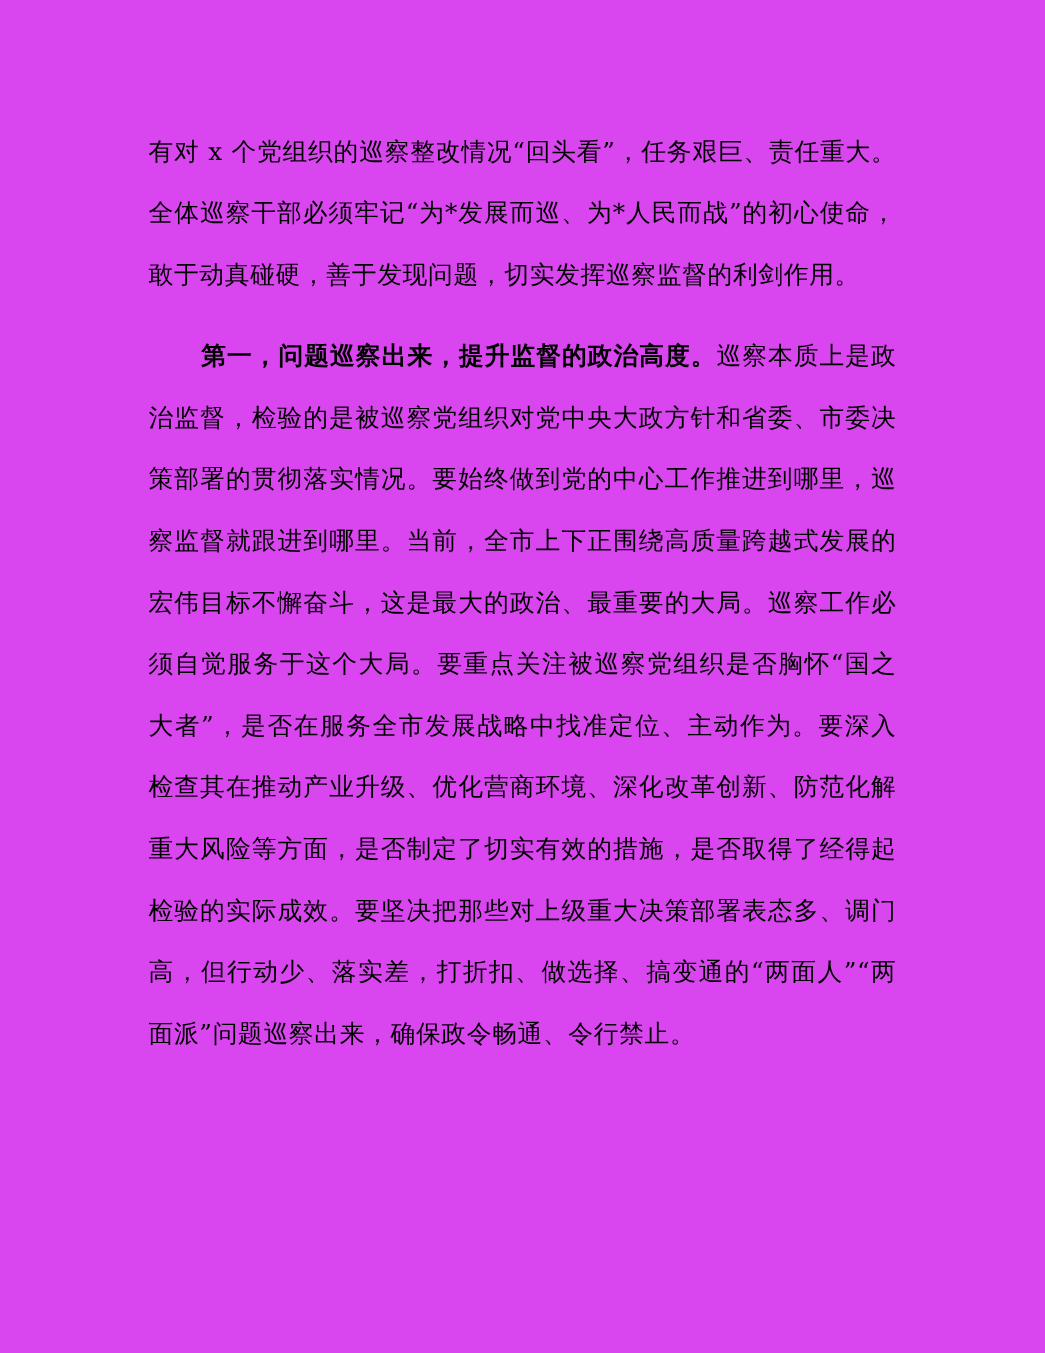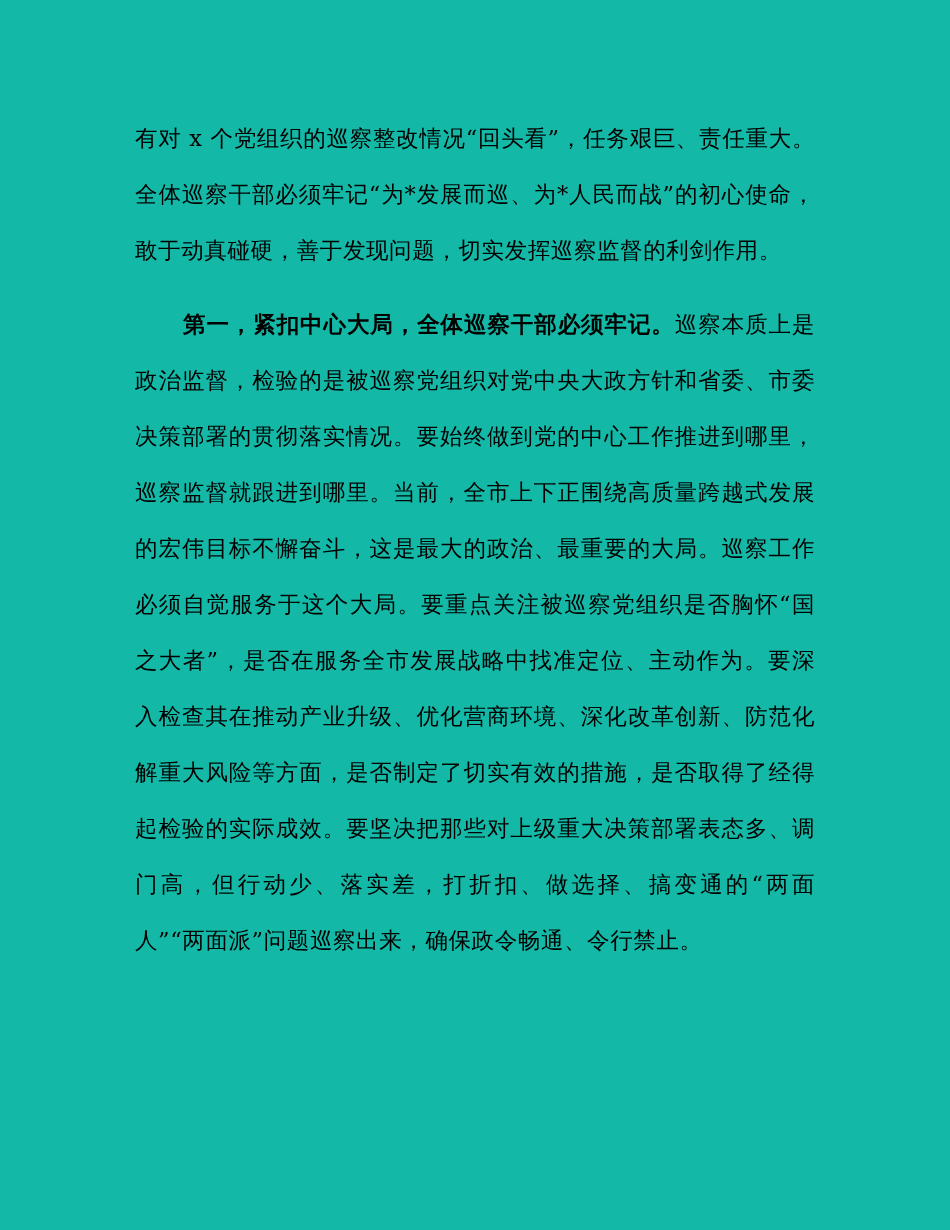--- a/index.html
+++ b/index.html
@@ -13,21 +13,21 @@
     font-family: "DejaVu Serif", "Liberation Serif", serif;
     color: #000000;
     overflow: hidden;
   }
   .page {
     position: relative;
     width: 950px;
     height: 1230px;
     box-sizing: border-box;
     padding: 110px 135px 60px 135px;
-    background: #14b8a6;
+    background: #d946ef;
   }
   .doc-body {
     font-size: 22.5px;
     line-height: 56px;
     text-align: justify;
     text-justify: inter-ideograph;
     letter-spacing: 0.6px;
   }
   .para {
     margin: 0;
@@ -49,20 +49,20 @@
 <div class="page">
   <div class="doc-body">
 
     <p class="para">
       <span>有对 x 个党组织的巡察整改情况“回头看”，任务艰巨、责任重大。全体巡察干部必须牢记“为*发展而巡、为*人民而战”的初心使命，敢于动真碰硬，善于发现问题，切实发挥巡察监督的利剑作用。</span>
     </p>
 
     <div class="spacer"></div>
 
     <p class="para indent">
-      <span class="lead">第一，紧扣中心大局，全体巡察干部必须牢记。</span><span>巡察本质上是政治监督，检验的是被巡察党组织对党中央大政方针和省委、市委决策部署的贯彻落实情况。要始终做到党的中心工作推进到哪里，巡察监督就跟进到哪里。当前，全市上下正围绕高质量跨越式发展的宏伟目标不懈奋斗，这是最大的政治、最重要的大局。巡察工作必须自觉服务于这个大局。要重点关注被巡察党组织是否胸怀“国之大者”，是否在服务全市发展战略中找准定位、主动作为。要深入检查其在推动产业升级、优化营商环境、深化改革创新、防范化解重大风险等方面，是否制定了切实有效的措施，是否取得了经得起检验的实际成效。要坚决把那些对上级重大决策部署表态多、调门高，但行动少、落实差，打折扣、做选择、搞变通的“两面人”“两面派”问题巡察出来，确保政令畅通、令行禁止。</span>
+      <span class="lead">第一，问题巡察出来，提升监督的政治高度。</span><span>巡察本质上是政治监督，检验的是被巡察党组织对党中央大政方针和省委、市委决策部署的贯彻落实情况。要始终做到党的中心工作推进到哪里，巡察监督就跟进到哪里。当前，全市上下正围绕高质量跨越式发展的宏伟目标不懈奋斗，这是最大的政治、最重要的大局。巡察工作必须自觉服务于这个大局。要重点关注被巡察党组织是否胸怀“国之大者”，是否在服务全市发展战略中找准定位、主动作为。要深入检查其在推动产业升级、优化营商环境、深化改革创新、防范化解重大风险等方面，是否制定了切实有效的措施，是否取得了经得起检验的实际成效。要坚决把那些对上级重大决策部署表态多、调门高，但行动少、落实差，打折扣、做选择、搞变通的“两面人”“两面派”问题巡察出来，确保政令畅通、令行禁止。</span>
     </p>
 
     <div class="spacer"></div>
 
 
   </div>
 </div>
 
 </body></html>

